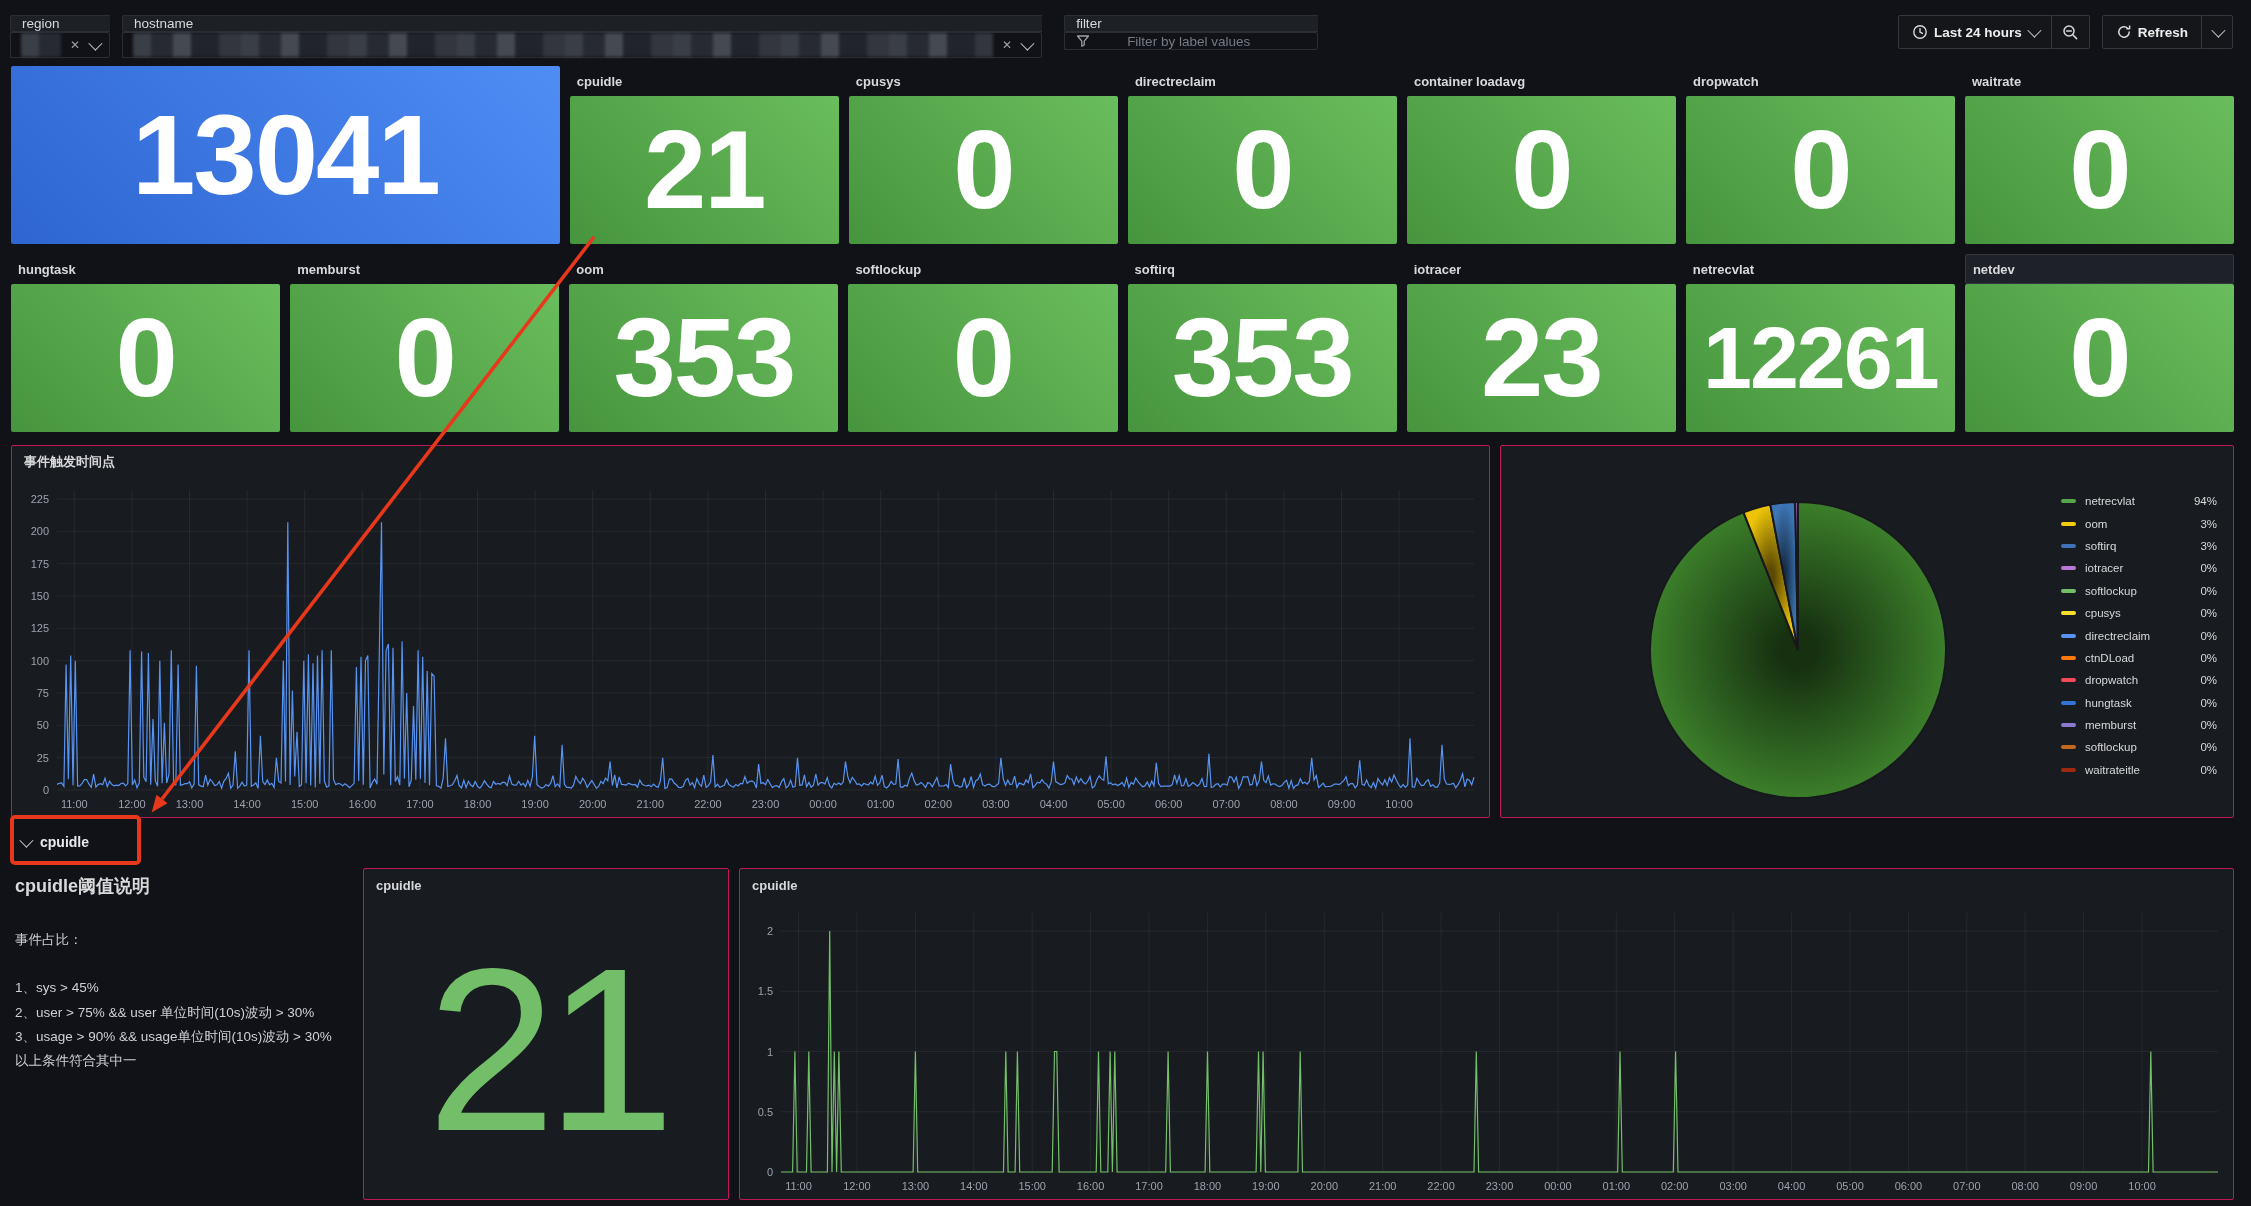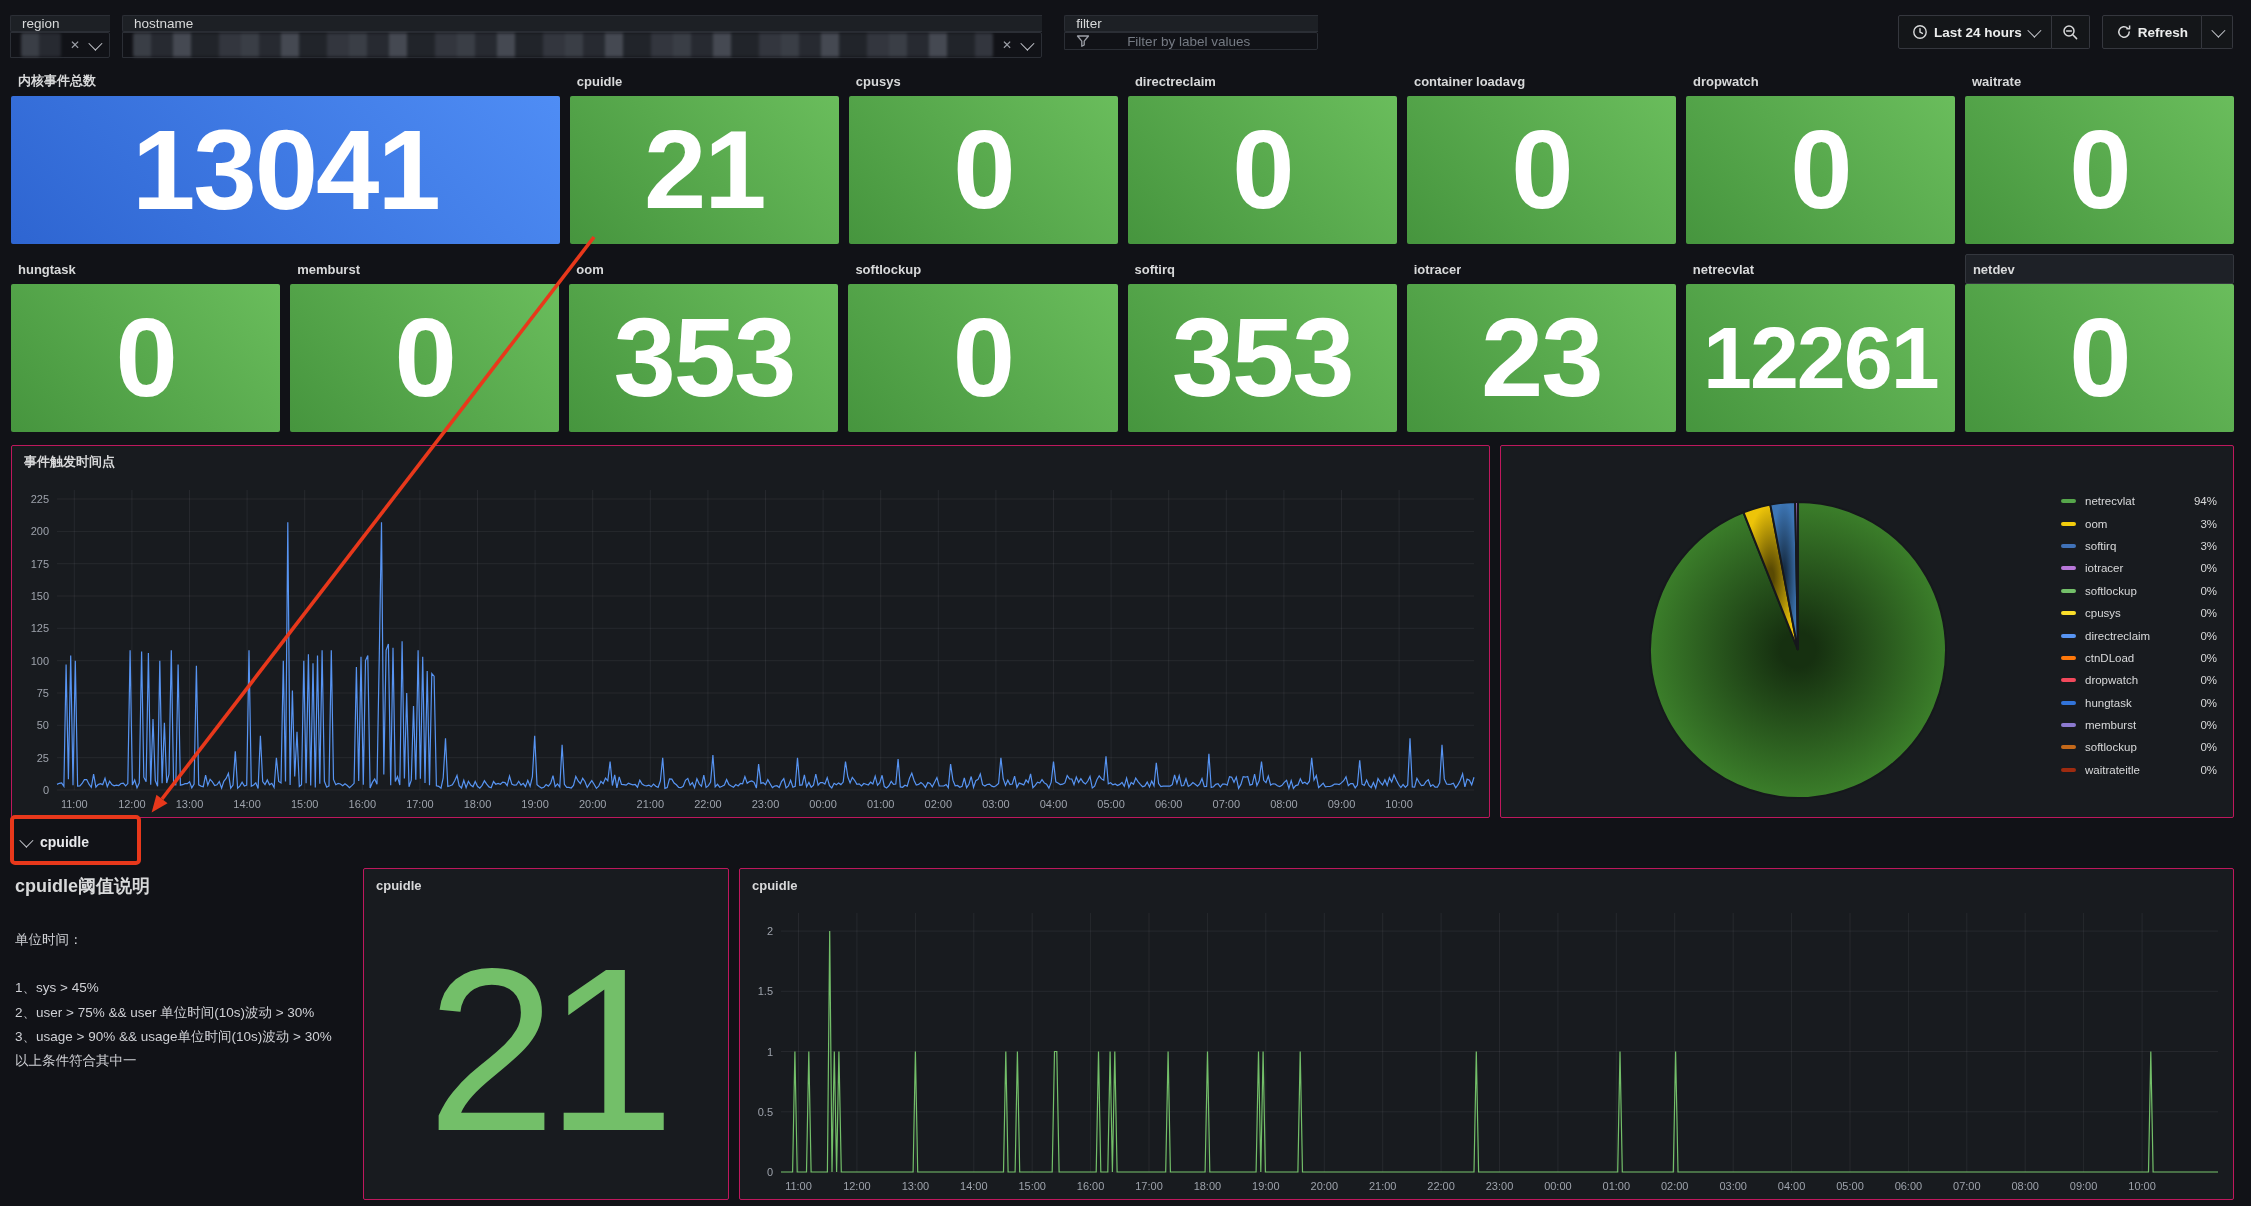--- a/index.html
+++ b/index.html
@@ -126,23 +126,20 @@
         </div>
         <div class="btn last iconbtn">
           <span class="chev"></span>
         </div>
       </div>
     </div>
   </div>
 
   <div class="stat-row" id="stat-row-1" style="top:66px">
       <div class="stat-panel wide">
-        <div class="stat-header">
-          <span class="stat-title">内核事件总数</span>
-        </div>
         <div class="stat-body" style="background: linear-gradient(45deg, rgb(46, 101, 209), rgb(79, 141, 245));">
           <span class="stat-value" style="font-size: 114px;">13041</span>
         </div>
       </div>
       <div class="stat-panel">
         <div class="stat-header">
           <span class="stat-title">cpuidle</span>
         </div>
         <div class="stat-body" style="background: linear-gradient(45deg, rgb(70, 149, 62), rgb(106, 189, 92));">
           <span class="stat-value" style="font-size: 112px;">21</span>
@@ -426,21 +423,21 @@
 
   <div class="section-row">
     <span class="section-chev"></span>
     <span class="section-label">cpuidle</span>
   </div>
 
   <div class="bottom-row">
     <div class="text-panel">
       <div class="text-title">cpuidle阈值说明</div>
       <div id="text-lines">
-          <div class="text-line">单位时间：</div>
+          <div class="text-line">事件占比：</div>
           <div class="text-blank"></div>
           <div class="text-line">1、sys &gt; 45%</div>
           <div class="text-line">2、user &gt; 75% &amp;&amp; user 单位时间(10s)波动 &gt; 30%</div>
           <div class="text-line">3、usage &gt; 90% &amp;&amp; usage单位时间(10s)波动 &gt; 30%</div>
           <div class="text-line">以上条件符合其中一</div>
         </div>
     </div>
     <div class="panel bottom-stat">
       <div class="panel-title">cpuidle</div>
       <div class="bottom-stat-value" id="bottom-stat-value" style="color: rgb(115, 191, 105);">21</div>

